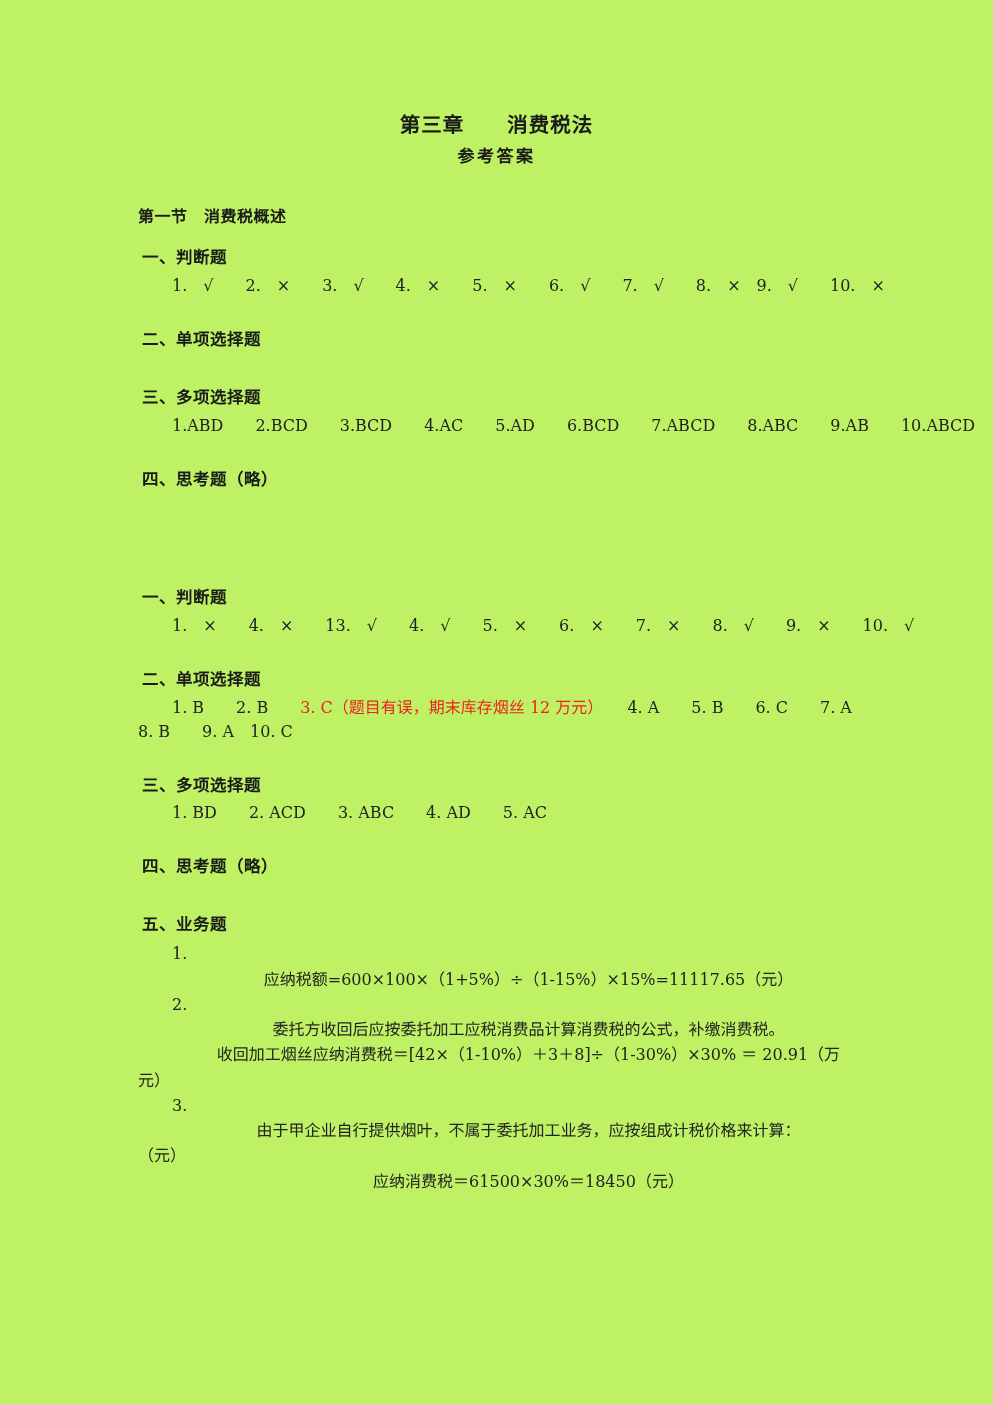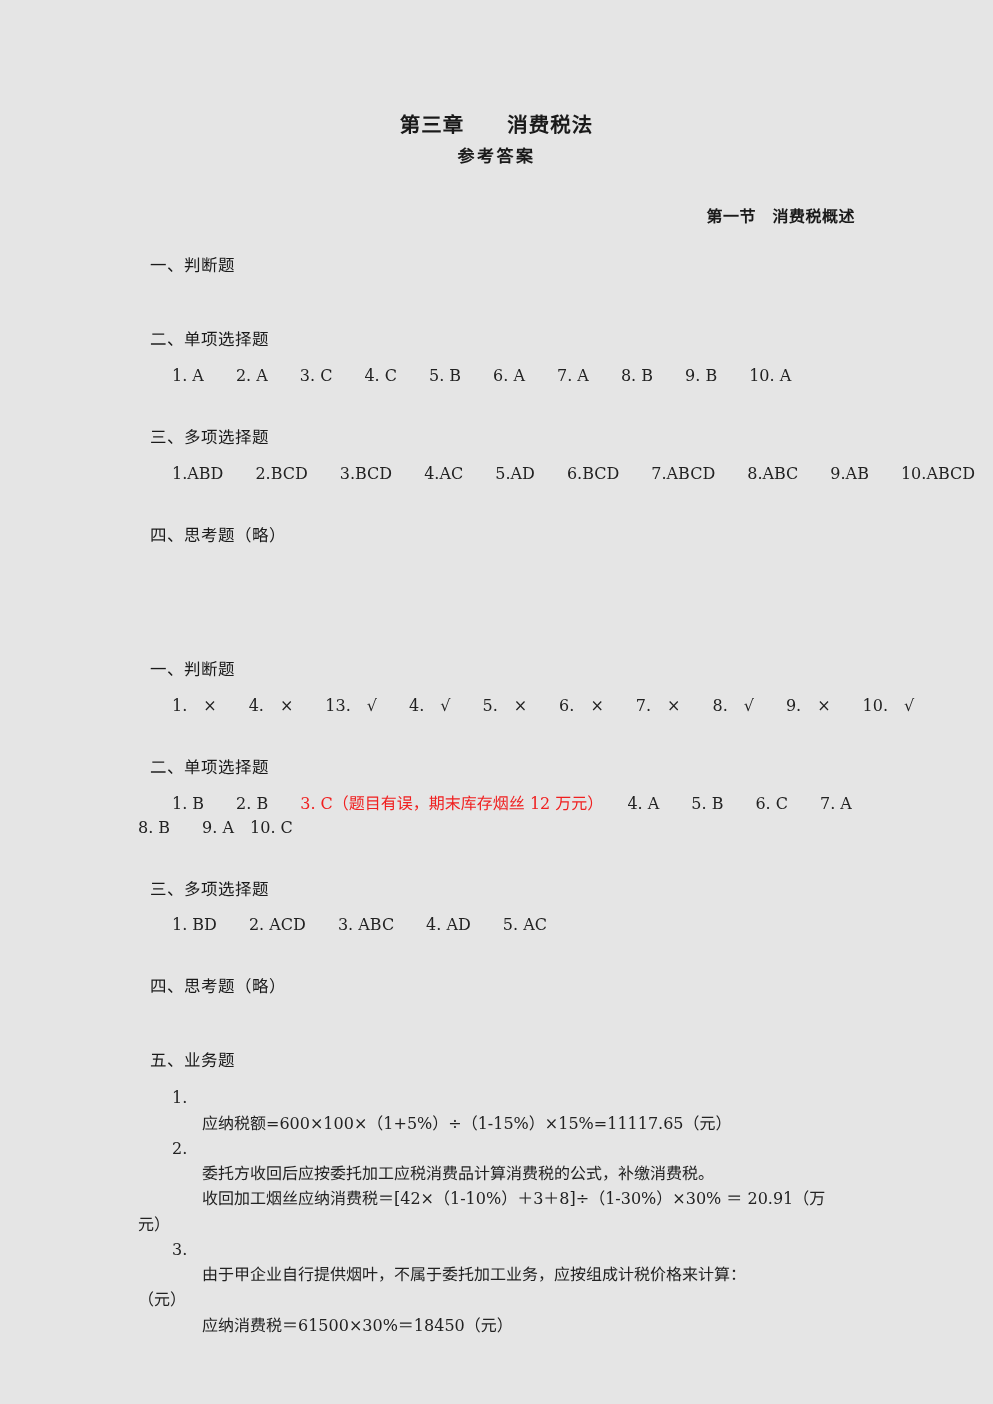--- a/index.html
+++ b/index.html
@@ -10,21 +10,21 @@
   }
   body {
     font-family: "DejaVu Serif", "Liberation Serif", serif;
     color: #1a1a1a;
   }
   .page {
     position: relative;
     width: 993px;
     height: 1404px;
     margin: 0 auto;
-    background: #e5e5e5;
+    background: #bef264;
     overflow: hidden;
     box-sizing: border-box;
     padding: 0 138px 0 138px;
   }
 
   
   .doc-title {
     text-align: center;
     font-family: "DejaVu Sans", "Liberation Sans", sans-serif;
     font-weight: bold;
@@ -40,39 +40,39 @@
     font-family: "DejaVu Sans", "Liberation Sans", sans-serif;
     font-weight: bold;
     font-size: 17px;
     letter-spacing: 2.5px;
     margin: 0;
     padding-top: 5px;
     line-height: 1.35;
   }
 
   .section-title {
-    text-align: right;
+    text-align: left;
     font-family: "DejaVu Sans", "Liberation Sans", sans-serif;
     font-weight: bold;
     font-size: 16px;
     letter-spacing: 0.5px;
     margin: 0;
     line-height: 1.4;
     white-space: pre;
   }
   .section-title.first { padding-top: 38px; }
   .section-title.second { padding-top: 0; }
 
   
   .sub-heading {
     font-family: "DejaVu Sans", "Liberation Sans", sans-serif;
-    font-weight: normal;
+    font-weight: bold;
     font-size: 16.5px;
     letter-spacing: 0.5px;
-    margin: 12px;
+    margin: 4px;
     line-height: 1.45;
     white-space: pre;
   }
 
   
   .answer-line {
     font-family: "DejaVu Serif", "Liberation Serif", serif;
     font-size: 16px;
     margin: 0;
     line-height: 1.5;
@@ -89,46 +89,46 @@
   
   .body-line {
     font-family: "DejaVu Serif", "Liberation Serif", serif;
     font-size: 16px;
     margin: 0;
     line-height: 1.58;
     color: #222222;
     white-space: pre-wrap;
   }
   .body-line.ind1 { padding-left: 34px; }
-  .body-line.ind2 { padding-left: 64px; }
+  .body-line.ind2 { padding-left: 64px; text-align: center; }
   .body-line.hang { padding-left: 0; }
 
   
   .gap-sm { height: 14px; }
   .gap-md { height: 26px; }
   .gap-xl { height: 72px; }
 </style>
 </head>
 <body>
 
 <div class="page">
 
   <h1 class="doc-title">第三章　　消费税法</h1>
   <h2 class="doc-subtitle">参考答案</h2>
 
   <h3 class="section-title first">第一节　消费税概述</h3>
 
   <div class="gap-sm"></div>
 
   <div class="sub-heading">一、判断题</div>
+  <div class="answer-line indent">1.　√　　2.　×　　3.　√　　4.　×　　5.　×　　6.　√　　7.　√　　8.　×　9.　√　　10.　×</div>
 
   <div class="gap-md"></div>
 
   <div class="sub-heading">二、单项选择题</div>
-  <div class="answer-line indent">1. A　　2. A　　3. C　　4. C　　5. B　　6. A　　7. A　　8. B　　9. B　　10. A</div>
 
   <div class="gap-md"></div>
 
   <div class="sub-heading">三、多项选择题</div>
   <div class="answer-line indent">1.ABD　　2.BCD　　3.BCD　　4.AC　　5.AD　　6.BCD　　7.ABCD　　8.ABC　　9.AB　　10.ABCD</div>
 
   <div class="gap-md"></div>
 
   <div class="sub-heading">四、思考题（略）</div>
 

